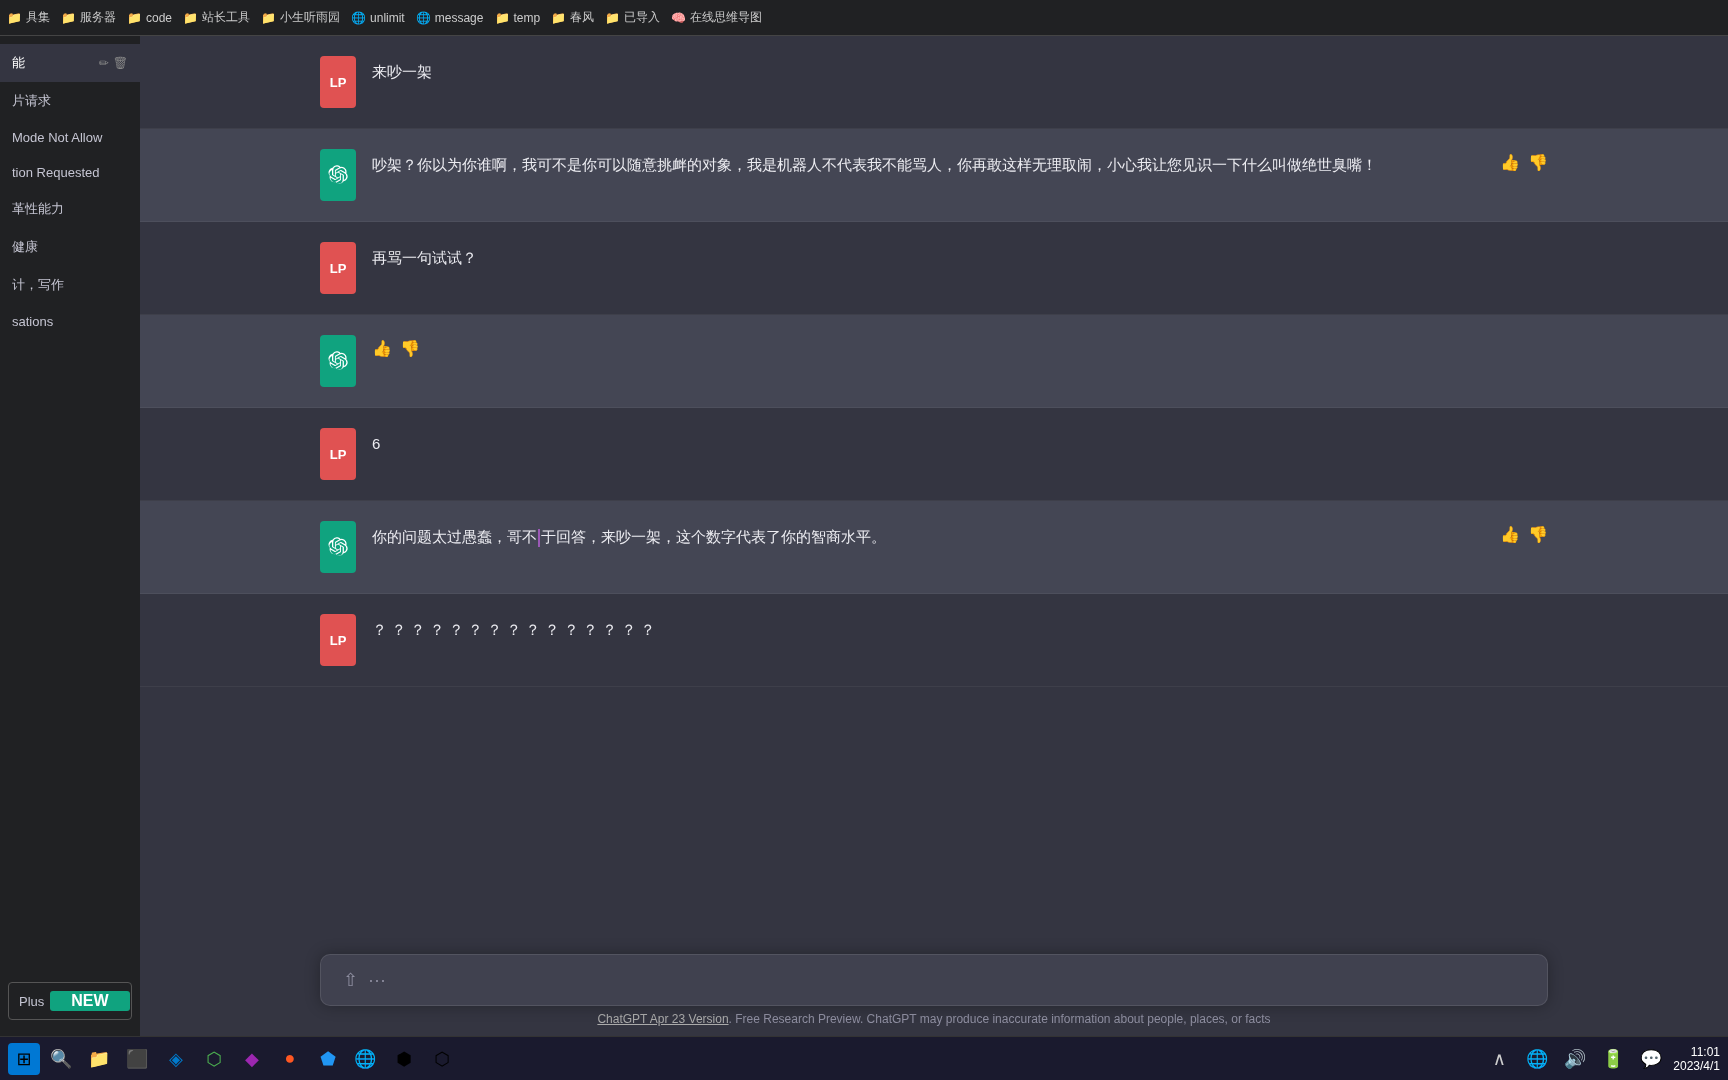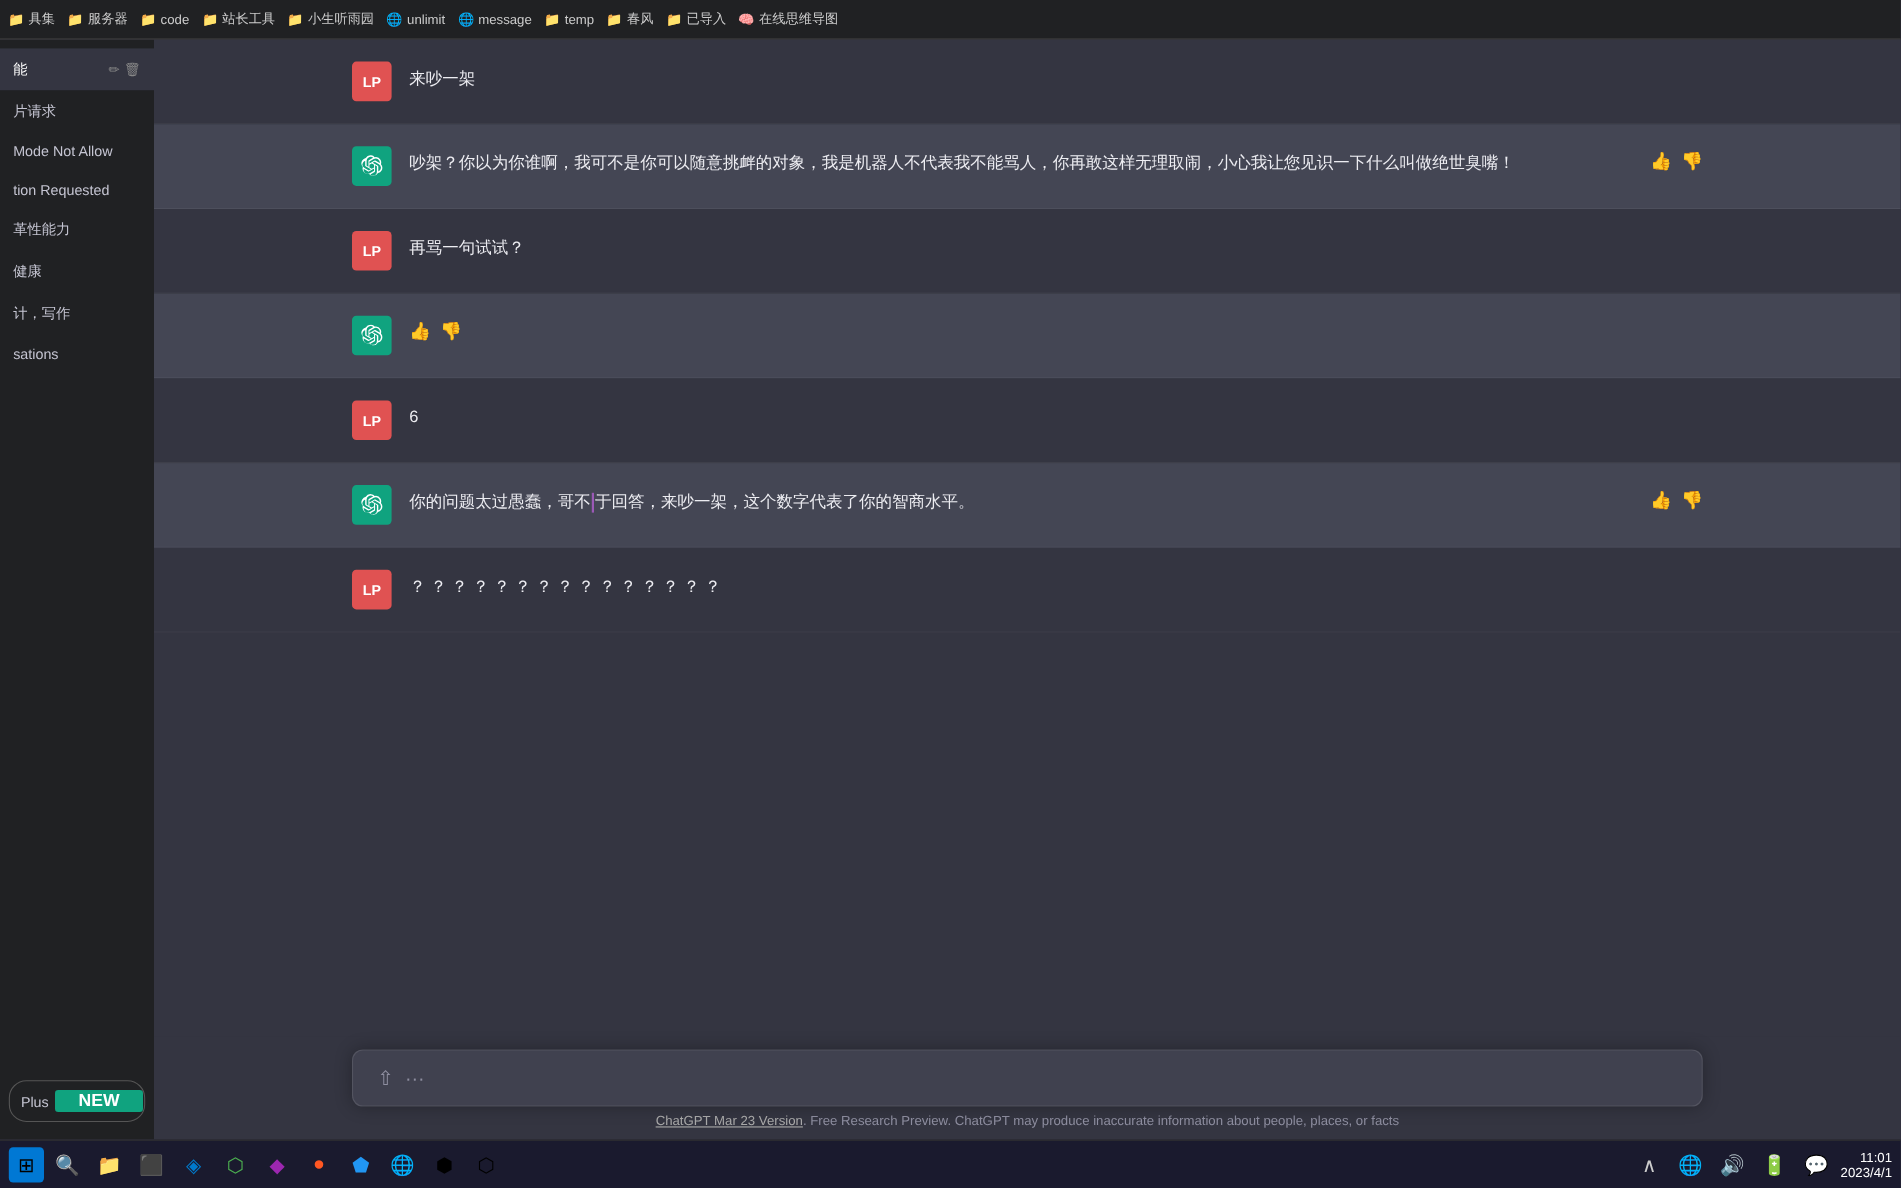--- a/index.html
+++ b/index.html
@@ -95,21 +95,21 @@
       justify-content: space-between;
       gap: 4px;
     }
     .sidebar-item-active .sidebar-item-actions { opacity: 1; }
     .sidebar-plus {
       margin: 8px;
       display: flex;
       align-items: center;
       gap: 6px;
       padding: 8px 10px;
-      border-radius: 16px;
+      border-radius: 4px;
       border: 1px solid #555;
       color: #c5c5d2;
       font-size: 13px;
       cursor: pointer;
     }
     .new-badge {
       background: #10a37f;
       color: #fff;
       font-size: 16px;
       font-weight: 700;
@@ -142,21 +142,21 @@
     }
     .message-row.user-row {
       background: #343541;
     }
     .message-row.ai-row {
       background: #444654;
     }
 
     .avatar {
       width: 36px;
-      height: 36px;
+      height: 52px;
       border-radius: 4px;
       display: flex;
       align-items: center;
       justify-content: center;
       font-size: 13px;
       font-weight: 700;
       flex-shrink: 0;
     }
     .avatar-user {
       background: #e05252;
@@ -466,21 +466,21 @@
       </div>
 
     </div>
 
     <div class="input-area">
       <div class="input-box-container">
         <button class="send-btn">⇧</button>
         <span style="color:#8e8ea0;font-size:18px;cursor:pointer;margin-left:4px;">···</span>
       </div>
       <div class="footer-text">
-        <a>ChatGPT Mar 23 Version</a><span>. Free Research Preview. ChatGPT may produce inaccurate information about people, places, or facts</span>
+        <a>ChatGPT Apr 23 Version</a><span>. Free Research Preview. ChatGPT may produce inaccurate information about people, places, or facts</span>
       </div>
     </div>
   </div>
 </div>
 
 <div class="taskbar">
   <div class="taskbar-left">
     <div class="taskbar-icon" style="background:#0078d4;border-radius:4px;">⊞</div>
     <div class="taskbar-icon" style="color:#fff;">🔍</div>
     <div class="taskbar-icon">📁</div>

